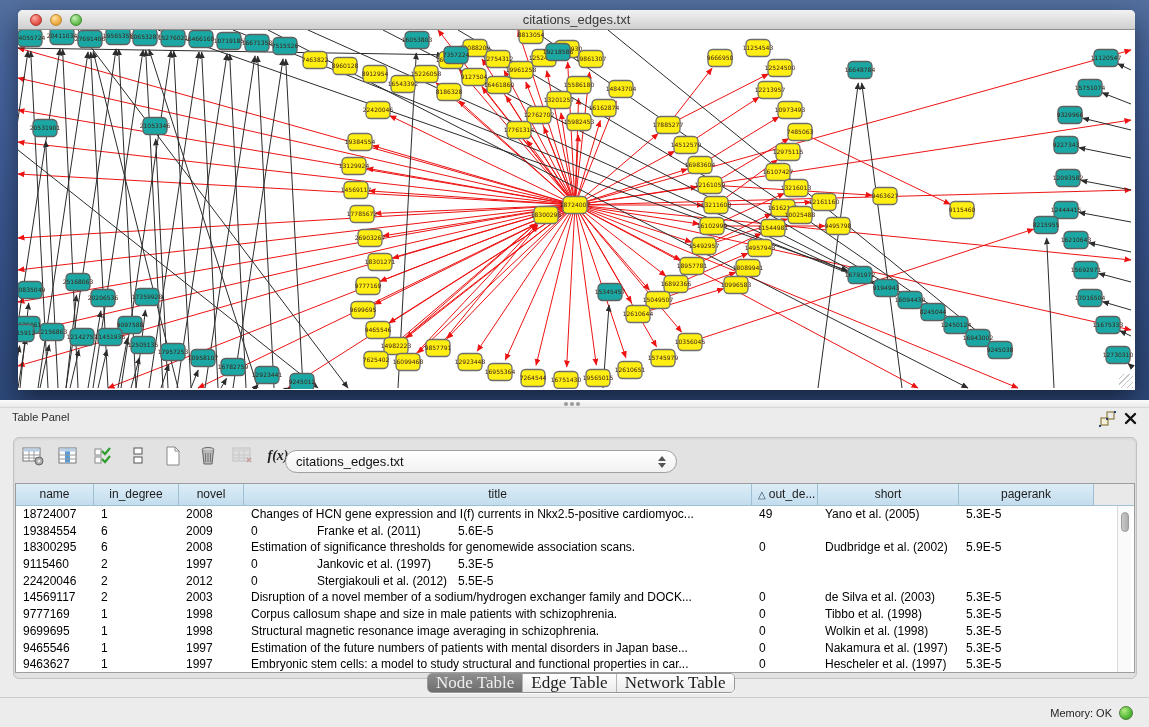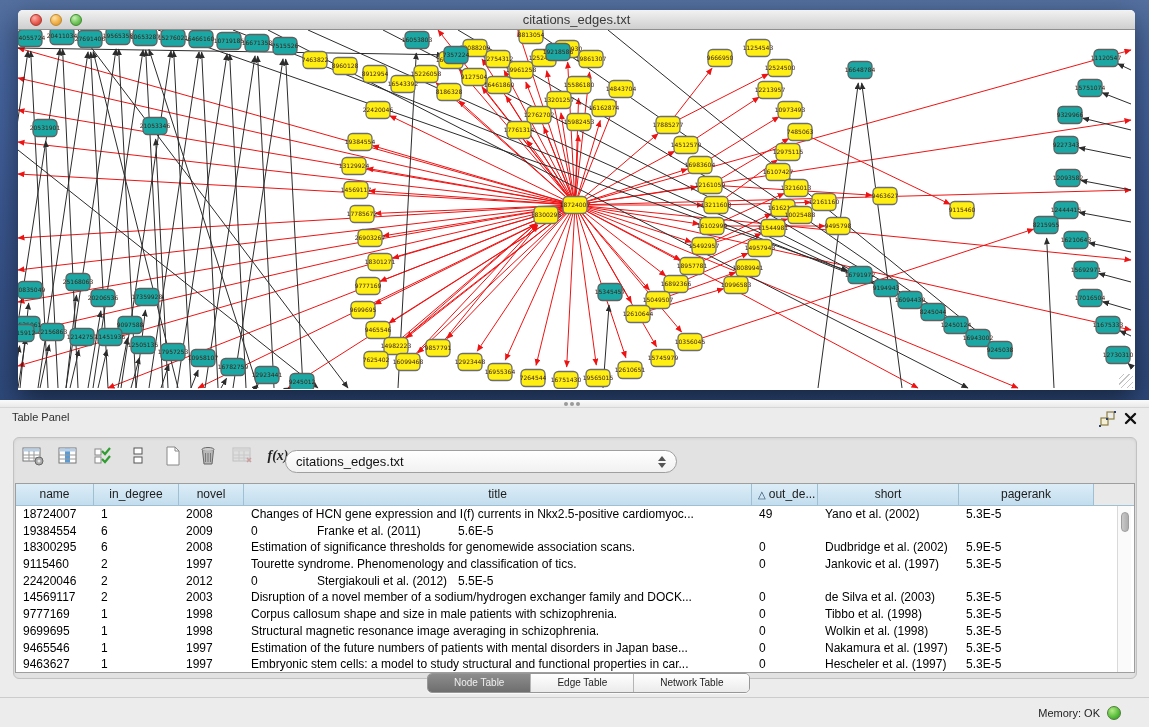--- a/index.html
+++ b/index.html
@@ -73,28 +73,28 @@
   .cell { font-size:12px; color:#000; line-height:16.5px; padding-left:7px;
     white-space:nowrap; overflow:hidden; }
   .vscroll { position:absolute; right:3px; top:22px; width:14px; height:166px;
     background:#fafafa; border-left:1px solid #d9d9d9; }
   .vthumb { position:absolute; left:3px; top:6px; width:8px; height:20px;
     background:linear-gradient(90deg,#c9c9c9,#adadad); border-radius:6px; border:1px solid #9d9d9d; }
   
   .tabs { position:absolute; left:427px; top:265px; height:20px; display:flex;
     border:1px solid #979797; border-radius:5px; overflow:hidden;
     box-shadow:0 1px 1px rgba(255,255,255,.8); }
-  .tab { font-size:10px; line-height:18px; padding:0 26px;
-    background:linear-gradient(#ffffff,#ebebeb); color:#1c1c1c; border-left:1px solid #b5b5b5; }
+  .tab { font-size:17px; line-height:18px; padding:0 8px;
+    background:linear-gradient(#ffffff,#ebebeb); color:#1c1c1c; border-left:1px solid #b5b5b5;font-family:Liberation Serif, serif; }
   .tab:first-child { border-left:none; }
   .tab.active { background:linear-gradient(#8d8d8d,#6e6e6e); color:#efefef; }
   
   .statusbar { position:absolute; left:0; top:289px; width:1149px; height:30px;
     border-top:1px solid #cccccc; background:#ececec; display:flex; align-items:center;
-    justify-content:flex-end; padding-right:28px; gap:7px; }
+    justify-content:flex-end; padding-right:16px; gap:7px; }
   .mem-label { font-size:11px; color:#1d1d1d; }
   .mem-dot { width:14px; height:14px; border-radius:50%; border:1px solid #4e7d3a;
     background:radial-gradient(circle at 35% 30%,#b3ec85,#4cb632 65%,#2f941f); }
 </style>
 </head>
 <body>
 
 <div class="desktop">
   <div class="window">
     <div class="titlebar">
@@ -903,21 +903,21 @@
         <div class="hc c6">pagerank</div>
         <div class="hc" style="flex: 1 1 0%; background: rgb(233, 233, 233); border-right: none;"></div>
       </div>
     <div class="tbody" id="tbody">
         <div class="trow">
           <div class="cell c0">18724007</div>
           <div class="cell c1">1</div>
           <div class="cell c2">2008</div>
           <div class="cell c3">Changes of HCN gene expression and I(f) currents in Nkx2.5-positive cardiomyoc...</div>
           <div class="cell c4">49</div>
-          <div class="cell c5">Yano et al. (2002)</div>
+          <div class="cell c5">Yano et al. (2005)</div>
           <div class="cell c6">5.3E-5</div>
         </div>
         <div class="trow">
           <div class="cell c0">19384554</div>
           <div class="cell c1">6</div>
           <div class="cell c2">2009</div>
           <div class="cell c4">0</div>
           <div class="cell c5">Franke et al. (2011)</div>
           <div class="cell c6">5.6E-5</div>
         </div>
@@ -927,21 +927,20 @@
           <div class="cell c2">2008</div>
           <div class="cell c3">Estimation of significance thresholds for genomewide association scans.</div>
           <div class="cell c4">0</div>
           <div class="cell c5">Dudbridge et al. (2002)</div>
           <div class="cell c6">5.9E-5</div>
         </div>
         <div class="trow">
           <div class="cell c0">9115460</div>
           <div class="cell c1">2</div>
           <div class="cell c2">1997</div>
-          <div class="cell c3">Tourette syndrome. Phenomenology and classification of tics.</div>
           <div class="cell c4">0</div>
           <div class="cell c5">Jankovic et al. (1997)</div>
           <div class="cell c6">5.3E-5</div>
         </div>
         <div class="trow">
           <div class="cell c0">22420046</div>
           <div class="cell c1">2</div>
           <div class="cell c2">2012</div>
           <div class="cell c4">0</div>
           <div class="cell c5">Stergiakouli et al. (2012)</div>

